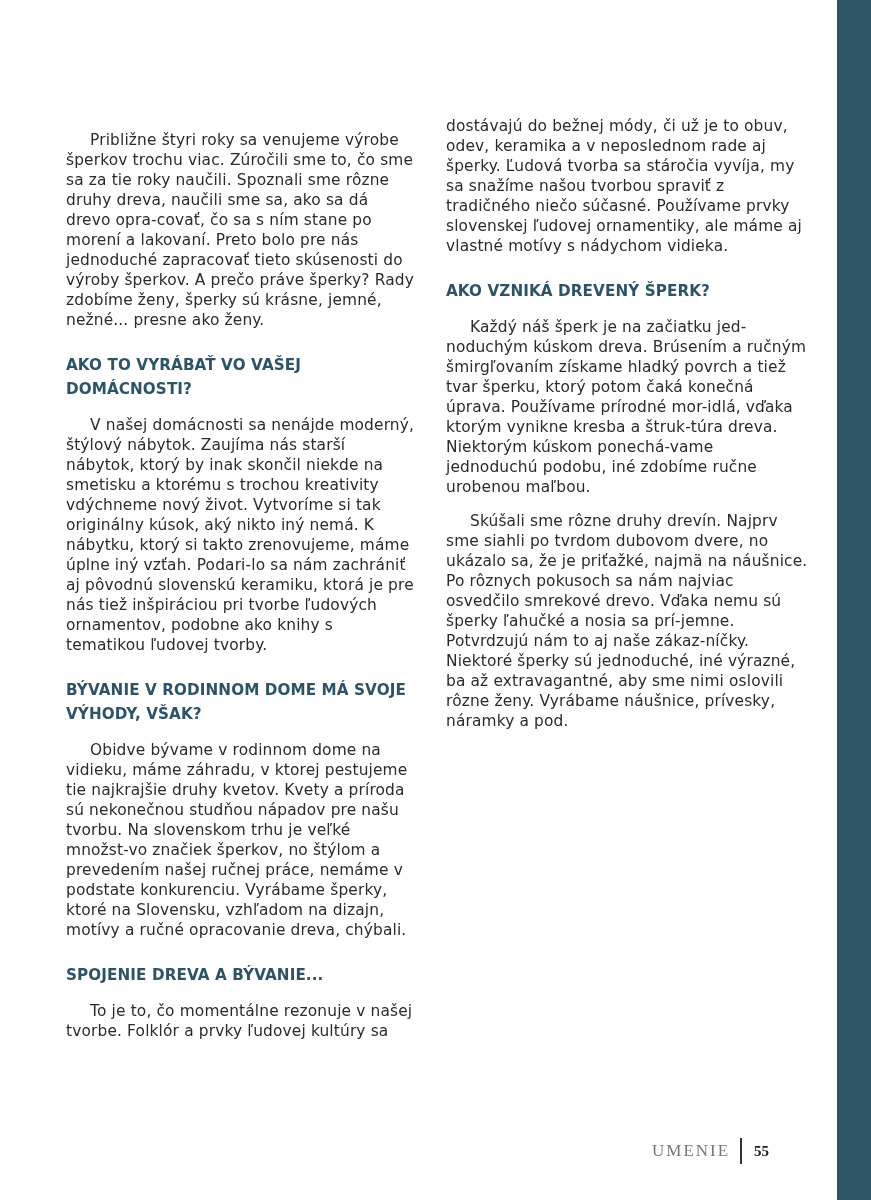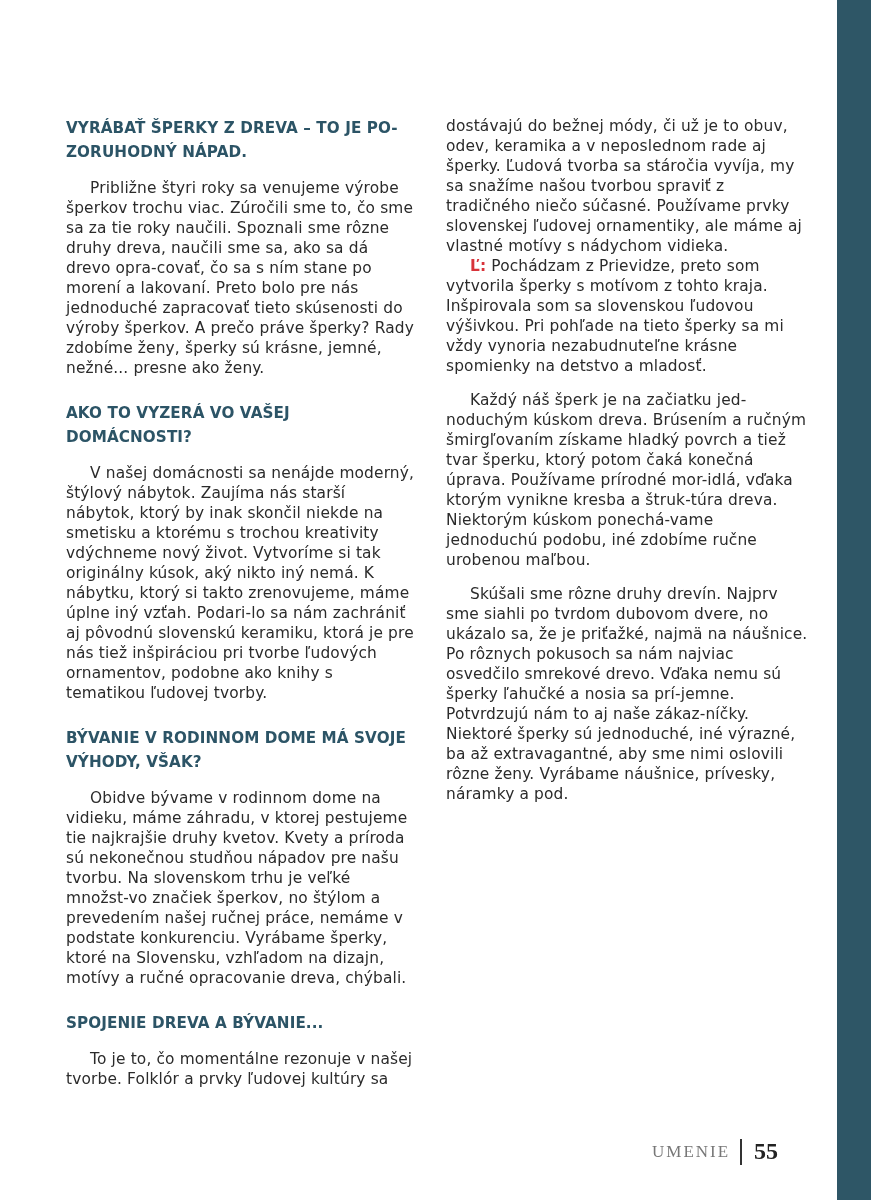--- a/index.html
+++ b/index.html
@@ -34,46 +34,45 @@
     position:absolute; top:1138px; left:652px;
     display:flex; align-items:center;
   }
   .footer-section {
     font-family:"Liberation Serif", serif; font-size:17px; letter-spacing:2px; color:#777777;text-align:right;
   }
   .footer-divider {
     width:2px; height:26px; background:#333333; margin:0 12px 0 10px;
   }
   .footer-page {
-    font-family:"Liberation Serif", serif; font-size:24px; font-weight:bold; color:#222222;
+    font-family:"Liberation Serif", serif; font-size:15px; font-weight:bold; color:#222222;
   }
 </style>
 </head>
 <body>
 
 <div class="sidebar-bar"></div>
 
 <div class="column col-left">
-  <h2>VYRÁBAŤ ŠPERKY Z DREVA – TO JE PO-ZORUHODNÝ NÁPAD.</h2>
   <p class="indent gap-after-h">Približne štyri roky sa venujeme výrobe šperkov trochu viac. Zúročili sme to, čo sme sa za tie roky naučili. Spoznali sme rôzne druhy dreva, naučili sme sa, ako sa dá drevo opra-covať, čo sa s ním stane po morení a lakovaní. Preto bolo pre nás jednoduché zapracovať tieto skúsenosti do výroby šperkov. A prečo práve šperky? Rady zdobíme ženy, šperky sú krásne, jemné, nežné... presne ako ženy.</p>
 
-  <h2 class="gap-before-h">AKO TO VYZERÁ VO VAŠEJ DOMÁCNOSTI?</h2>
+  <h2 class="gap-before-h">AKO TO VYRÁBAŤ VO VAŠEJ DOMÁCNOSTI?</h2>
   <p class="indent gap-after-h">V našej domácnosti sa nenájde moderný, štýlový nábytok. Zaujíma nás starší nábytok, ktorý by inak skončil niekde na smetisku a ktorému s trochou kreativity vdýchneme nový život. Vytvoríme si tak originálny kúsok, aký nikto iný nemá. K nábytku, ktorý si takto zrenovujeme, máme úplne iný vzťah. Podari-lo sa nám zachrániť aj pôvodnú slovenskú keramiku, ktorá je pre nás tiež inšpiráciou pri tvorbe ľudových ornamentov, podobne ako knihy s tematikou ľudovej tvorby.</p>
 
   <h2 class="gap-before-h">BÝVANIE V RODINNOM DOME MÁ SVOJE VÝHODY, VŠAK?</h2>
   <p class="indent gap-after-h">Obidve bývame v rodinnom dome na vidieku, máme záhradu, v ktorej pestujeme tie najkrajšie druhy kvetov. Kvety a príroda sú nekonečnou studňou nápadov pre našu tvorbu. Na slovenskom trhu je veľké množst-vo značiek šperkov, no štýlom a prevedením našej ručnej práce, nemáme v podstate konkurenciu. Vyrábame šperky, ktoré na Slovensku, vzhľadom na dizajn, motívy a ručné opracovanie dreva, chýbali.</p>
 
   <h2 class="gap-before-h">SPOJENIE DREVA A BÝVANIE...</h2>
   <p class="indent gap-after-h">To je to, čo momentálne rezonuje v našej tvorbe. Folklór a prvky ľudovej kultúry sa</p>
 </div>
 
 <div class="column col-right">
   <p>dostávajú do bežnej módy, či už je to obuv, odev, keramika a v neposlednom rade aj šperky. Ľudová tvorba sa stáročia vyvíja, my sa snažíme našou tvorbou spraviť z tradičného niečo súčasné. Používame prvky slovenskej ľudovej ornamentiky, ale máme aj vlastné motívy s nádychom vidieka.</p>
-  <p class="indent"><span class="speaker">Ľ:</span><span> Pochádzam z Prievidze, preto som vytvorila šperky s motívom z tohto kraja. Inšpirovala som sa slovenskou ľudovou výšivkou. Pri pohľade na tieto šperky sa mi vždy vynoria nezabudnuteľne krásne spomienky na detstvo a mladosť.</span></p>
 
+  <h2 class="gap-before-h">AKO VZNIKÁ DREVENÝ ŠPERK?</h2>
   <p class="indent gap-after-h">Každý náš šperk je na začiatku jed-noduchým kúskom dreva. Brúsením a ručným šmirgľovaním získame hladký povrch a tiež tvar šperku, ktorý potom čaká konečná úprava. Používame prírodné mor-idlá, vďaka ktorým vynikne kresba a štruk-túra dreva. Niektorým kúskom ponechá-vame jednoduchú podobu, iné zdobíme ručne urobenou maľbou.</p>
 
   <p class="indent gap-after-h">Skúšali sme rôzne druhy drevín. Najprv sme siahli po tvrdom dubovom dvere, no ukázalo sa, že je priťažké, najmä na náušnice. Po rôznych pokusoch sa nám najviac osvedčilo smrekové drevo. Vďaka nemu sú šperky ľahučké a nosia sa prí-jemne. Potvrdzujú nám to aj naše zákaz-níčky.  Niektoré šperky sú jednoduché, iné výrazné, ba až extravagantné, aby sme nimi oslovili rôzne ženy. Vyrábame náušnice, prívesky, náramky a pod.</p>
 
 </div>
 
 <div class="footer">
   <span class="footer-section">UMENIE</span>
   <span class="footer-divider"></span>
   <span class="footer-page">55</span>

